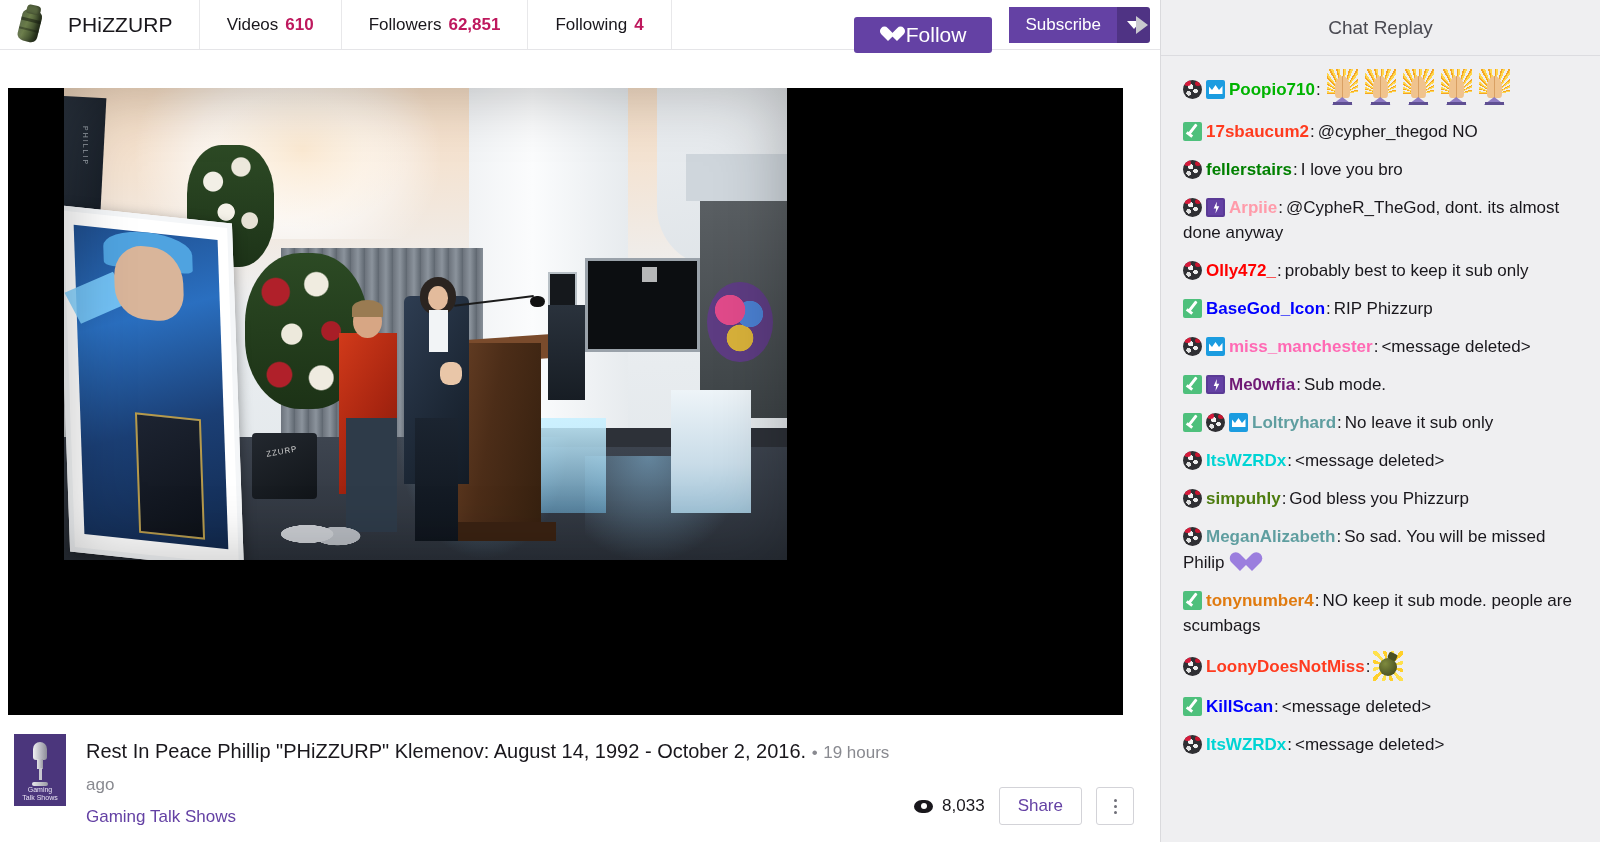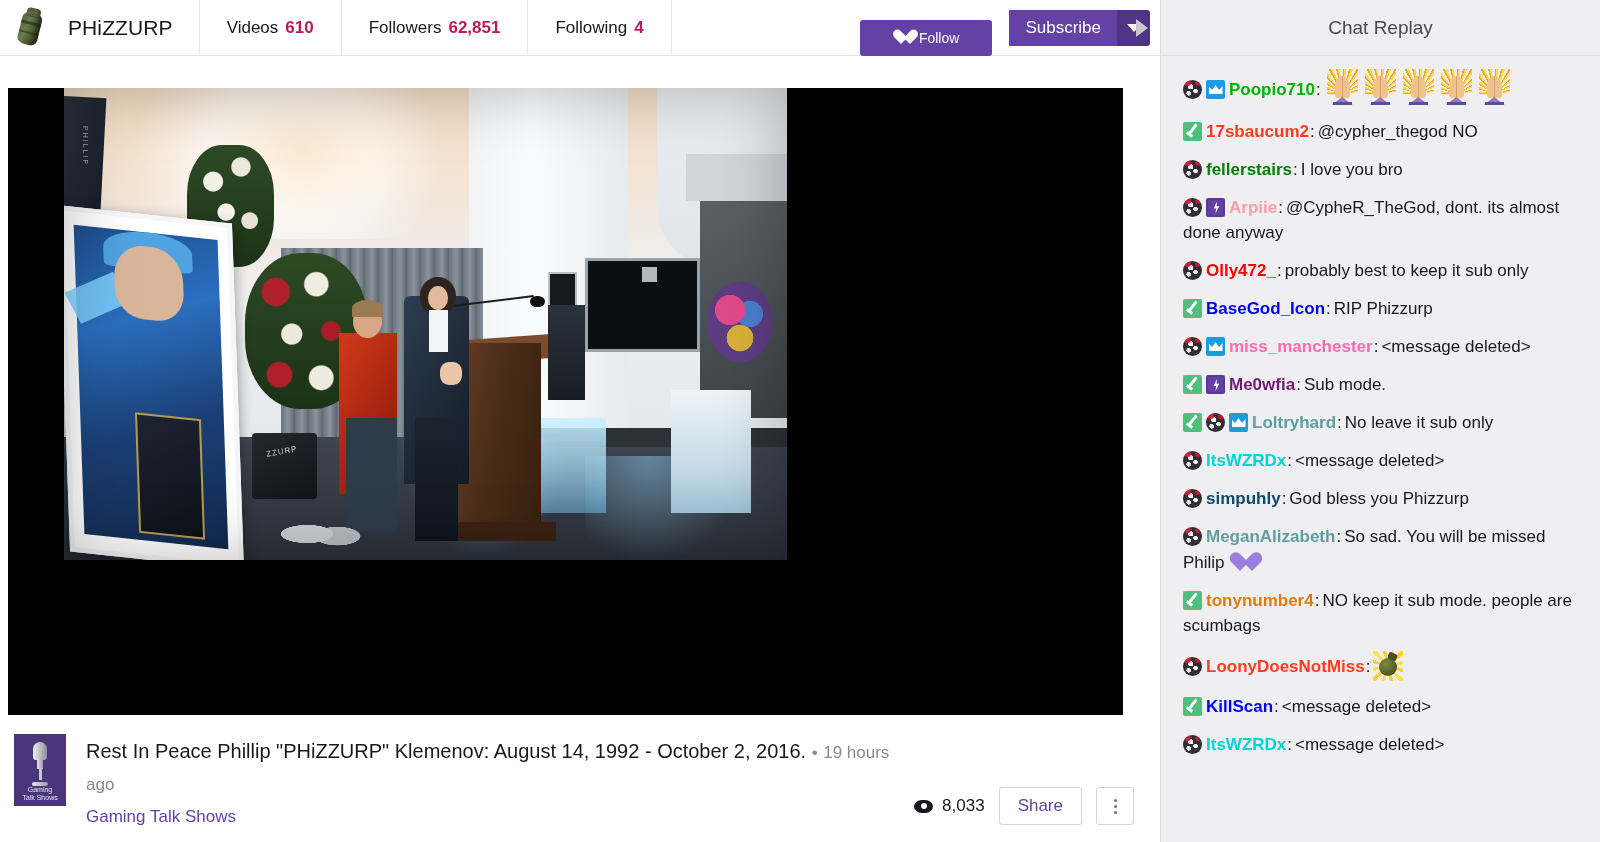--- a/index.html
+++ b/index.html
@@ -9,21 +9,21 @@
     font-family: "Liberation Sans", sans-serif;
     overflow: hidden;
   }
   .app { position: relative; width: 1600px; height: 842px; display: flex; }
 
   
   .left-col { width: 1160px; height: 842px; position: relative; background: #fff; }
 
   
   .chan-header {
-    height: 56px; display: flex; align-items: stretch;
+    height: 50px; display: flex; align-items: stretch;
     border-bottom: 1px solid #e5e5e8; background: #fff;
     position: relative;
   }
   .chan-logo-wrap {
     width: 62px; display: flex; align-items: center; justify-content: center;
     flex: 0 0 62px;
   }
   .chan-logo {
     width: 32px; height: 40px; position: relative;
     transform: rotate(14deg);
@@ -57,22 +57,22 @@
     font-size: 17px; color: #19171c; cursor: pointer; white-space: nowrap;
   }
   .nav-tab .cnt { color: #be185d; font-weight: bold; }
   .header-spacer { flex: 1 1 auto; border-left: 1px solid #e8e8ea; }
   .header-actions {
     display: flex; align-items: center; gap: 10px; padding-right: 10px;
   }
   .btn-follow {
     display: flex; align-items: center; gap: 9px;
     background: #6441a4; color: #fff; border: none;
-    height: 36px; padding: 0 33px; border-radius: 3px;
-    font-size: 14px; font-family: inherit; cursor: pointer; margin-top: 21px;
+    height: 36px; padding: 0 26px; border-radius: 3px;
+    font-size: 21px; font-family: inherit; cursor: pointer; margin-top: 21px;
   }
   .heart-icon { width: 17px; height: 16px; display: inline-block; position: relative; }
   .heart-icon:before, .heart-icon:after {
     content: ""; position: absolute; top: 0; width: 9px; height: 14px;
     background: #fff; border-radius: 9px 9px 0 0;
   }
   .heart-icon:before { left: 8px; transform: rotate(-45deg); transform-origin: 0 100%; }
   .heart-icon:after  { left: 8px; transform: rotate(45deg);  transform-origin: 100% 100%; }
   .sub-group { display: flex; height: 36px; border-radius: 3px; overflow: hidden; padding-left: 7px; }
   .btn-sub {
@@ -551,21 +551,21 @@
         <div class="msg"><span class="badge mod"></span><span class="badge prime"></span><span class="uname" style="color:#00b300">Poopio710</span><span class="colon">:</span><span class="emote-pray"><span class="rays"></span><span class="hands"></span><span class="sleeve"></span><span class="cuff"></span></span><span class="emote-pray"><span class="rays"></span><span class="hands"></span><span class="sleeve"></span><span class="cuff"></span></span><span class="emote-pray"><span class="rays"></span><span class="hands"></span><span class="sleeve"></span><span class="cuff"></span></span><span class="emote-pray"><span class="rays"></span><span class="hands"></span><span class="sleeve"></span><span class="cuff"></span></span><span class="emote-pray"><span class="rays"></span><span class="hands"></span><span class="sleeve"></span><span class="cuff"></span></span></div>
         <div class="msg"><span class="badge sub"></span><span class="uname" style="color:#ff3b1f">17sbaucum2</span><span class="colon">:</span><span class="mtext">@cypher_thegod NO</span> </div>
         <div class="msg"><span class="badge mod"></span><span class="uname" style="color:#008000">fellerstairs</span><span class="colon">:</span><span class="mtext">I love you bro</span> </div>
         <div class="msg"><span class="badge mod"></span><span class="badge turbo"></span><span class="uname" style="color:#ff9baa">Arpiie</span><span class="colon">:</span><span class="mtext">@CypheR_TheGod, dont. its almost done anyway</span> </div>
         <div class="msg"><span class="badge mod"></span><span class="uname" style="color:#ff0000">Olly472_</span><span class="colon">:</span><span class="mtext">probably best to keep it sub only</span> </div>
         <div class="msg"><span class="badge sub"></span><span class="uname" style="color:#0000ff">BaseGod_Icon</span><span class="colon">:</span><span class="mtext">RIP Phizzurp</span> </div>
         <div class="msg"><span class="badge mod"></span><span class="badge prime"></span><span class="uname" style="color:#ff69b4">miss_manchester</span><span class="colon">:</span><span class="mtext">&lt;message deleted&gt;</span> </div>
         <div class="msg"><span class="badge sub"></span><span class="badge turbo"></span><span class="uname" style="color:#701a75">Me0wfia</span><span class="colon">:</span><span class="mtext">Sub mode.</span> </div>
         <div class="msg"><span class="badge sub"></span><span class="badge mod"></span><span class="badge prime"></span><span class="uname" style="color:#5f9ea0">Loltryhard</span><span class="colon">:</span><span class="mtext">No leave it sub only</span> </div>
         <div class="msg"><span class="badge mod"></span><span class="uname" style="color:#00d4d4">ItsWZRDx</span><span class="colon">:</span><span class="mtext">&lt;message deleted&gt;</span> </div>
-        <div class="msg"><span class="badge mod"></span><span class="uname" style="color:#0c4a6e">simpuhly</span><span class="colon">:</span><span class="mtext">God bless you Phizzurp</span> </div>
+        <div class="msg"><span class="badge mod"></span><span class="uname" style="color:#4d7c0f">simpuhly</span><span class="colon">:</span><span class="mtext">God bless you Phizzurp</span> </div>
         <div class="msg"><span class="badge mod"></span><span class="uname" style="color:#5f9ea0">MeganAlizabeth</span><span class="colon">:</span><span class="mtext">So sad. You will be missed Philip</span> <span class="emote-heart"></span></div>
         <div class="msg"><span class="badge sub"></span><span class="uname" style="color:#e07b10">tonynumber4</span><span class="colon">:</span><span class="mtext">NO keep it sub mode. people are scumbags</span> </div>
         <div class="msg"><span class="badge mod"></span><span class="uname" style="color:#ff3b1f">LoonyDoesNotMiss</span><span class="colon">:</span><span class="emote-grenade"><span class="burst"></span><span class="ball"></span><span class="lever"></span></span></div>
         <div class="msg"><span class="badge sub"></span><span class="uname" style="color:#0000ff">KillScan</span><span class="colon">:</span><span class="mtext">&lt;message deleted&gt;</span> </div>
         <div class="msg"><span class="badge mod"></span><span class="uname" style="color:#00d4d4">ItsWZRDx</span><span class="colon">:</span><span class="mtext">&lt;message deleted&gt;</span> </div>
       </div>
   </div>
 
 </div>
 

